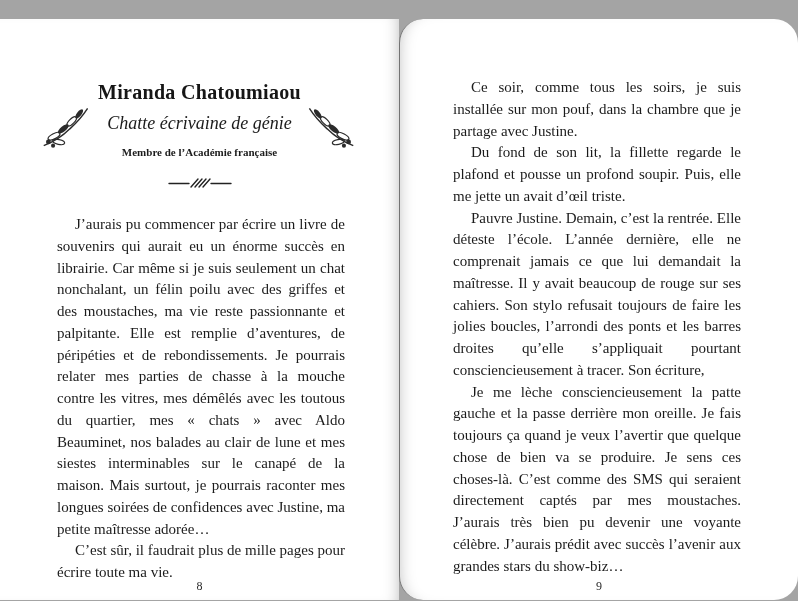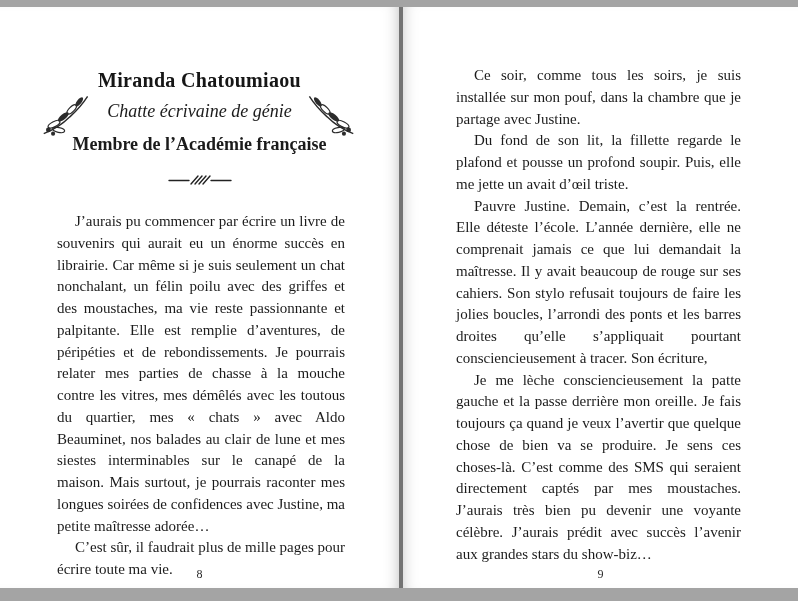--- a/index.html
+++ b/index.html
@@ -11,37 +11,38 @@
   }
   .screen {
     position: relative;
     width: 798px;
     height: 601px;
     background: #a4a4a4;
     overflow: hidden;
   }
   .spread {
     position: absolute;
-    top: 7px;
+    top: 19px;
     left: 0;
     width: 798px;
     height: 581px;
     display: flex;
   }
   .page {
     position: relative;
     width: 399px;
     height: 581px;
     background: #ffffff;
     color: #1b1b1b;
   }
   .page-left { box-shadow: inset -12px 0 16px -13px rgba(0,0,0,0.30); }
   .page-right {
     box-shadow: inset 12px 0 16px -13px rgba(0,0,0,0.26);
-    border-left: 4px solid #737373;
+    border-left: 1px solid #737373;
+    border-radius: 24px;
   }
 
   
   .chapter-header {
     position: relative;
     padding-top: 62px;
     text-align: center;
   }
   .title {
     font-size: 20px;
@@ -49,21 +50,21 @@
     letter-spacing: 0.3px;
     color: #161616;
   }
   .subtitle {
     margin-top: 9px;
     font-style: italic;
     font-size: 18px;
   }
   .affiliation {
     margin-top: 12px;
-    font-size: 18px;
+    font-size: 11px;
     font-weight: 700;
   }
   .branch { position: absolute; top: 84px; width: 56px; height: 48px; }
   .branch-left { left: 40px; }
   .branch-right { right: 42px; transform: scaleX(-1); }
   .branch svg { display: block; width: 100%; height: 100%; }
 
   .divider {
     margin: 18px auto 0 auto;
     width: 68px;

